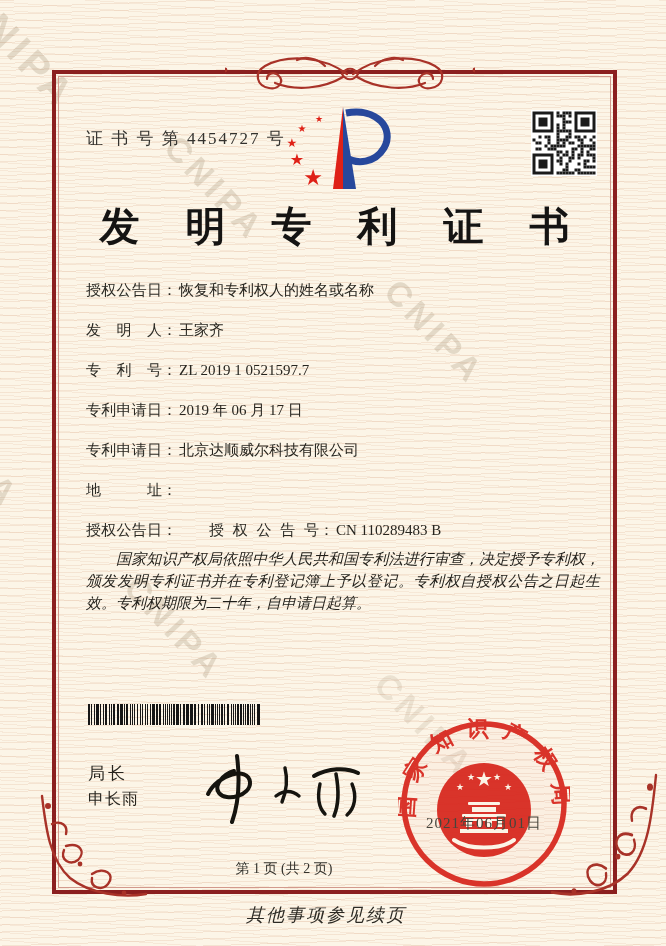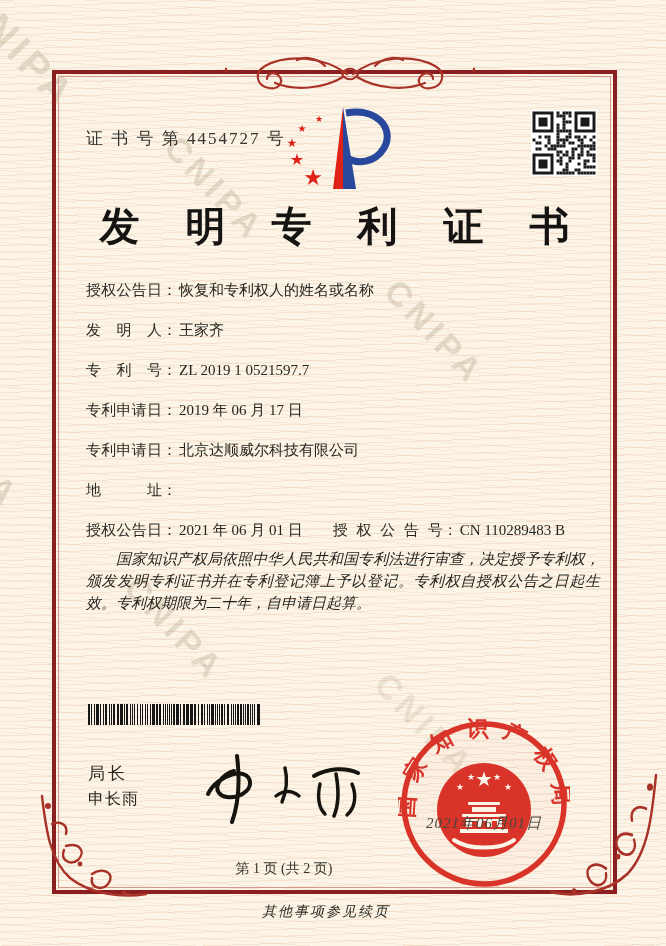--- a/index.html
+++ b/index.html
@@ -32,23 +32,23 @@
   .flabel.wide{width:110px;}
   .colon{margin:0 2px 0 0;}
   .fvalue{color:#27251f;}
   .second-col{margin-left:30px;}
   .paras{left:86px;top:548px;width:514px;font-size:15px;line-height:22px;color:#201e19;
          text-align:justify;font-style:italic;}
   .paras p{margin:0;text-indent:2em;}
   .sig-title{left:88px;top:762px;font-size:17px;color:#27251f;letter-spacing:3px;}
   .sig-name{left:88px;top:789px;font-size:16px;color:#27251f;letter-spacing:1px;}
   .seal-date{left:398px;top:814px;width:172px;text-align:center;font-size:15px;color:#46453c;
-             letter-spacing:1px;z-index:6;font-style:italic;}
+             letter-spacing:1px;z-index:6;}
   .page-no{left:52px;top:860px;width:464px;text-align:center;font-size:14px;color:#33322c;}
-  .foot-note{left:0;top:903px;width:652px;text-align:center;font-size:14px;font-style:italic;color:#2c2a24;letter-spacing:2px;}
+  .foot-note{left:0;top:903px;width:652px;text-align:center;font-size:18px;font-style:italic;color:#2c2a24;letter-spacing:2px;}
 </style>
 </head>
 <body>
 
 <div class="page">
 
   <span class="wm" style="left:-15px;top:-20px;font-size:40px">CNIPA</span>
   <span class="wm" style="left:185px;top:128px">CNIPA</span>
   <span class="wm" style="left:405px;top:272px">CNIPA</span>
   <span class="wm" style="left:-60px;top:395px">CNIPA</span>
@@ -275,21 +275,20 @@
         <span class="colon">：</span>
       <span class="fvalue">北京达顺威尔科技有限公司</span>
     </div>
     <div class="frow">
       <span class="flabel">地址</span>
         <span class="colon">：</span>
     </div>
     <div class="frow">
       <span class="flabel">授权公告日</span>
         <span class="colon">：</span>
-      <span class="fvalue">2021 年 06 月 01 日</span>
       <span class="flabel wide second-col">授权公告号</span>
         <span class="colon">：</span>
       <span class="fvalue">CN 110289483 B</span>
     </div>
   </div>
 
   <div class="content paras">
     <p>国家知识产权局依照中华人民共和国专利法进行审查，决定授予专利权，颁发发明专利证书并在专利登记簿上予以登记。专利权自授权公告之日起生效。专利权期限为二十年，自申请日起算。</p>
   </div>
 

